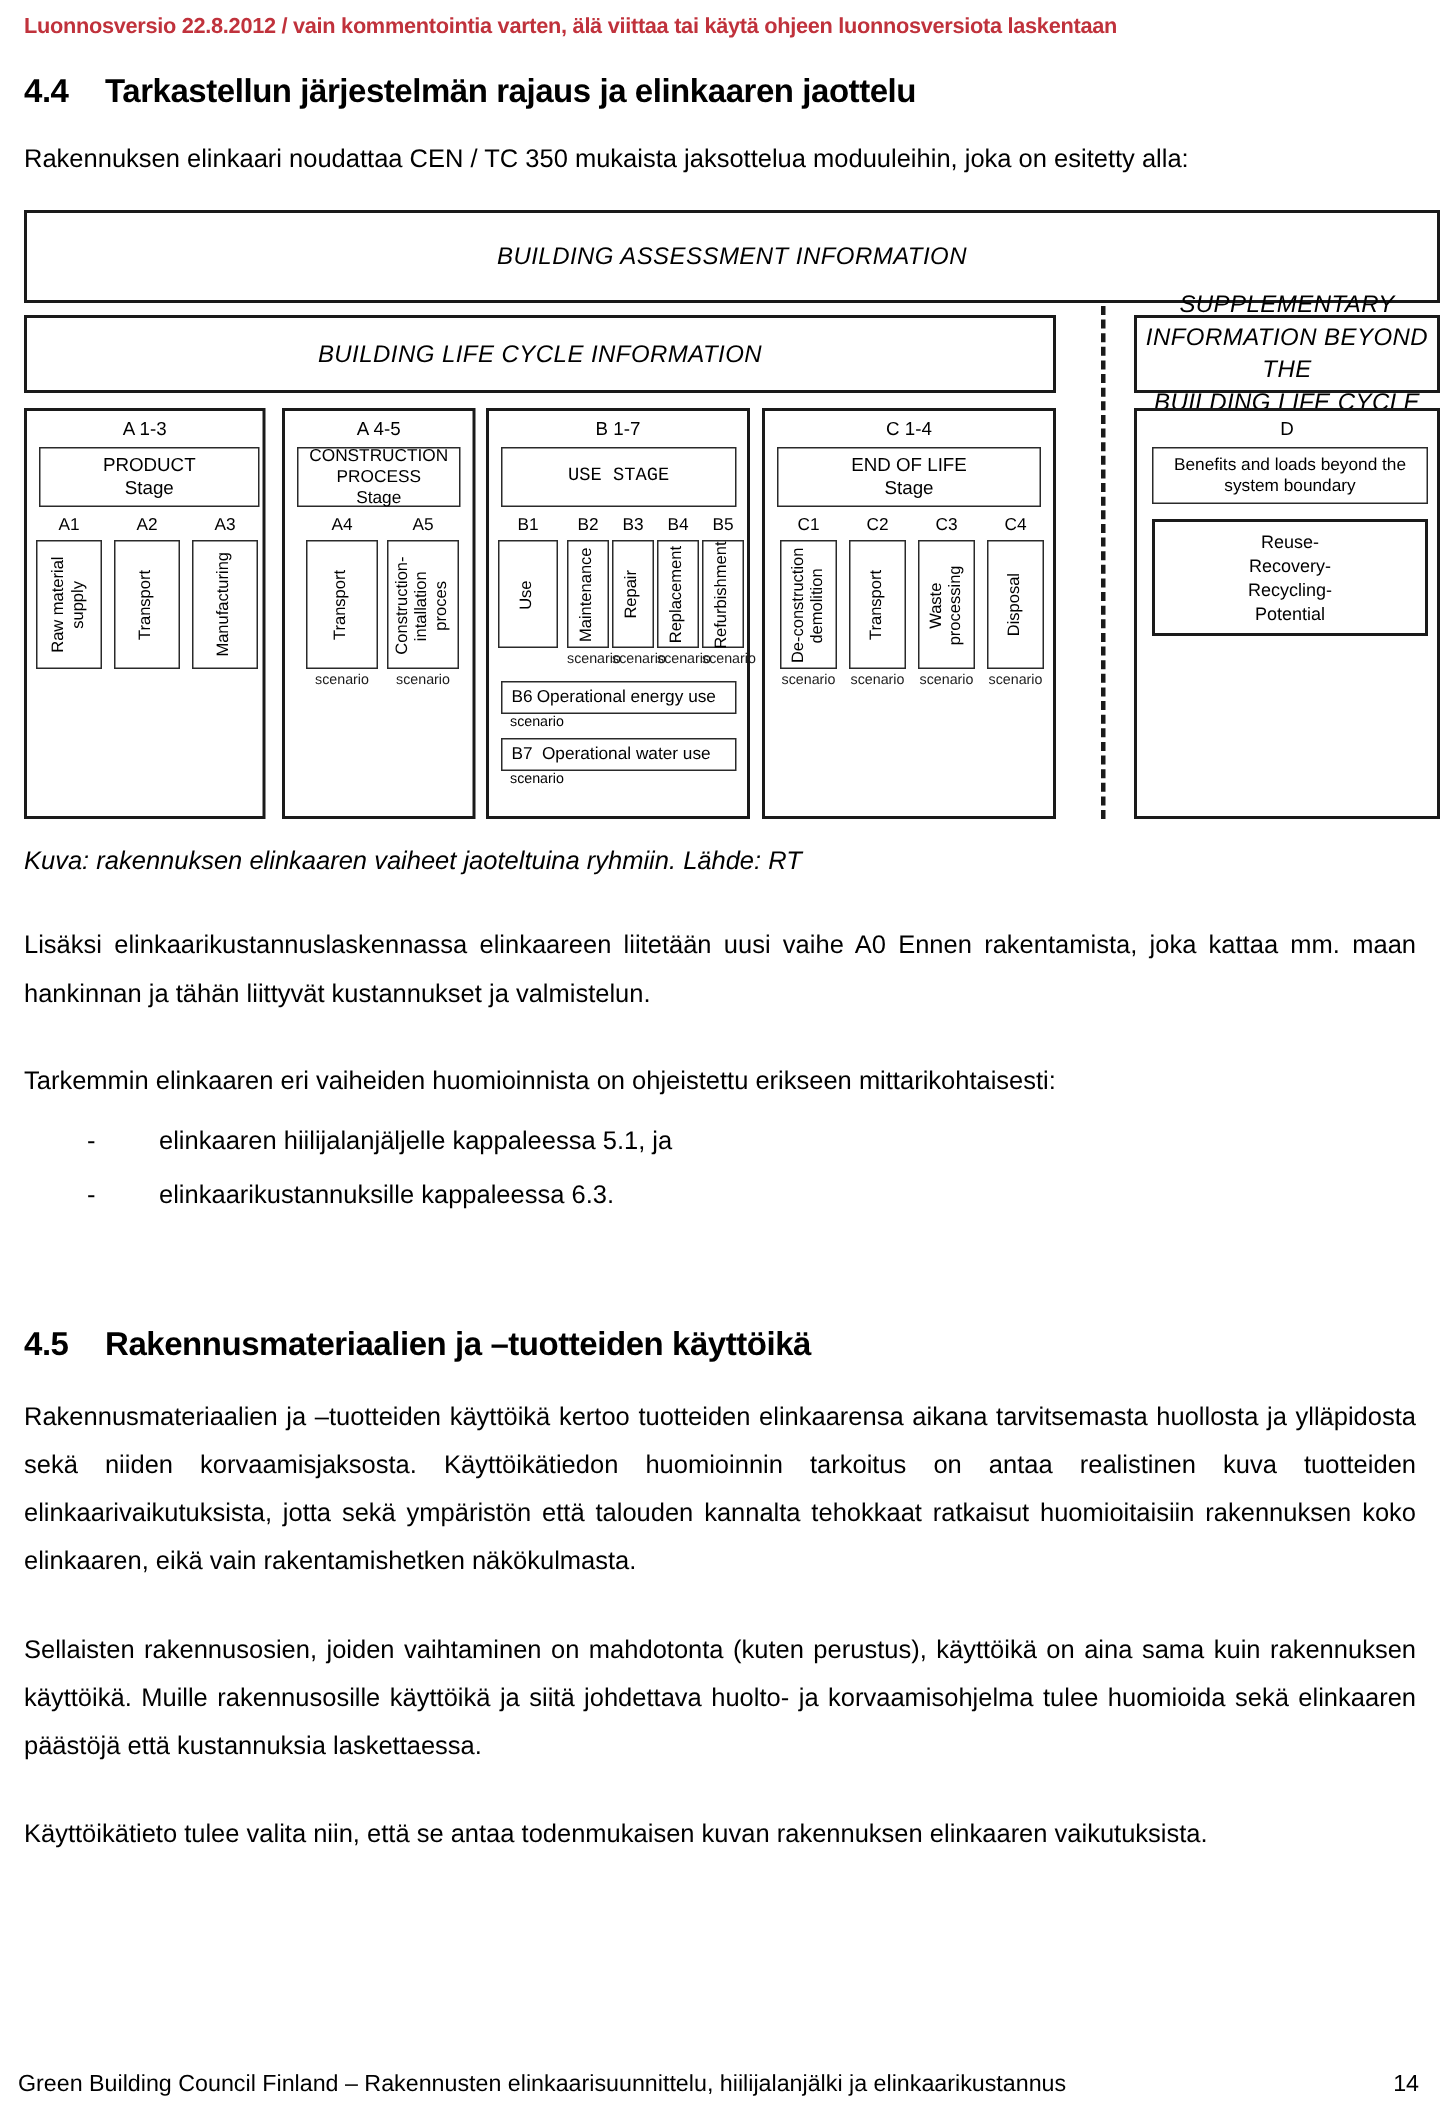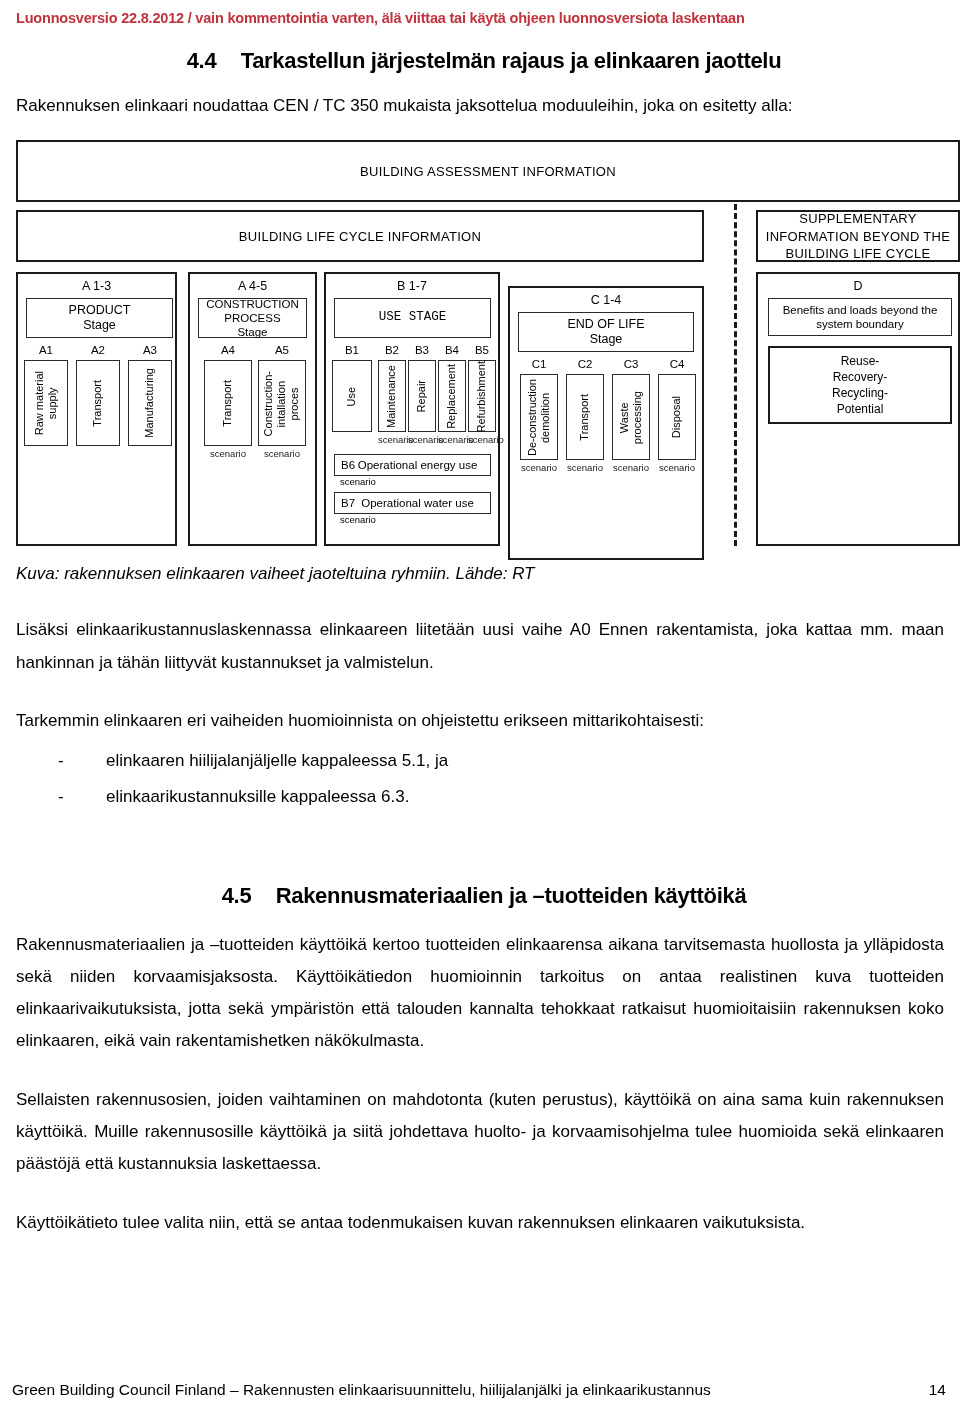--- a/index.html
+++ b/index.html
@@ -31,21 +31,20 @@
   }
 
   
   .h2 {
     font-size: 22px;
     font-weight: 700;
     letter-spacing: -0.3px;
     margin: 22px 0 0 8px;
     display: flex;
     gap: 16px;
-    justify-content: center;
   }
   .h2 .num { min-width: 38px; }
 
   .body-p {
     font-size: 17px;
     line-height: 1.9;
     margin: 16px 8px 0 8px;
     text-align: justify;
   }
   .body-p.nojust { text-align: left; }
@@ -67,21 +66,22 @@
     margin: 18px 8px 0 8px;
     position: relative;
     height: 410px;
   }
   .bx { border: 2px solid #1a1a1a; background:#fff; position:absolute; }
   .bx-thin { border: 1px solid #2a2a2a; background:#fff; position:absolute; }
   .ctr {
     display:flex; align-items:center; justify-content:center; text-align:center;
   }
   .italic-cap {
-    font-size: 13px;
+    font-style: italic;
+    font-size: 16px;
     letter-spacing: 0.3px;
     line-height: 1.35;
   }
   .stage-title {
     font-size: 12.5px;
     line-height: 1.25;
   }
   .code-lbl {
     position:absolute;
     font-size: 11.5px;
@@ -267,21 +267,21 @@
 
       <div style="position:absolute;left:8px;top:218px;width:157px;">
         <div class="bx-thin" style="left:0;top:0;width:157px;height:22px;position:relative;display:flex;align-items:center;">
           <span style="font-size:11.5px;padding-left:6px;">B7</span>
           <span style="font-size:11.5px;flex:1;text-align:center;padding-right:10px;">Operational water use</span>
         </div>
         <div style="font-size:9.5px;padding-left:6px;">scenario</div>
       </div>
     </div>
 
-    <div class="bx" style="left:492px; top:132px; width:196px; height:274px;margin-top:14px;">
+    <div class="bx" style="left:492px; top:132px; width:196px; height:274px;">
       <div style="position:absolute;left:0;top:5px;width:100%;text-align:center;font-size:12.5px;">C 1-4</div>
       <div class="bx-thin ctr" style="left:8px; top:24px; width:176px; height:40px;">
         <span class="stage-title" style="white-space:pre-line;">END OF LIFE
 Stage</span>
       </div>
 
       <div style="position:absolute;left:10px;top:70px;width:38px;">
         <div class="code-lbl" style="top:0;">C1</div>
         <div class="bx-thin ctr" style="left:0;top:16px;width:38px;height:86px;">
           <span class="vert">De-construction

